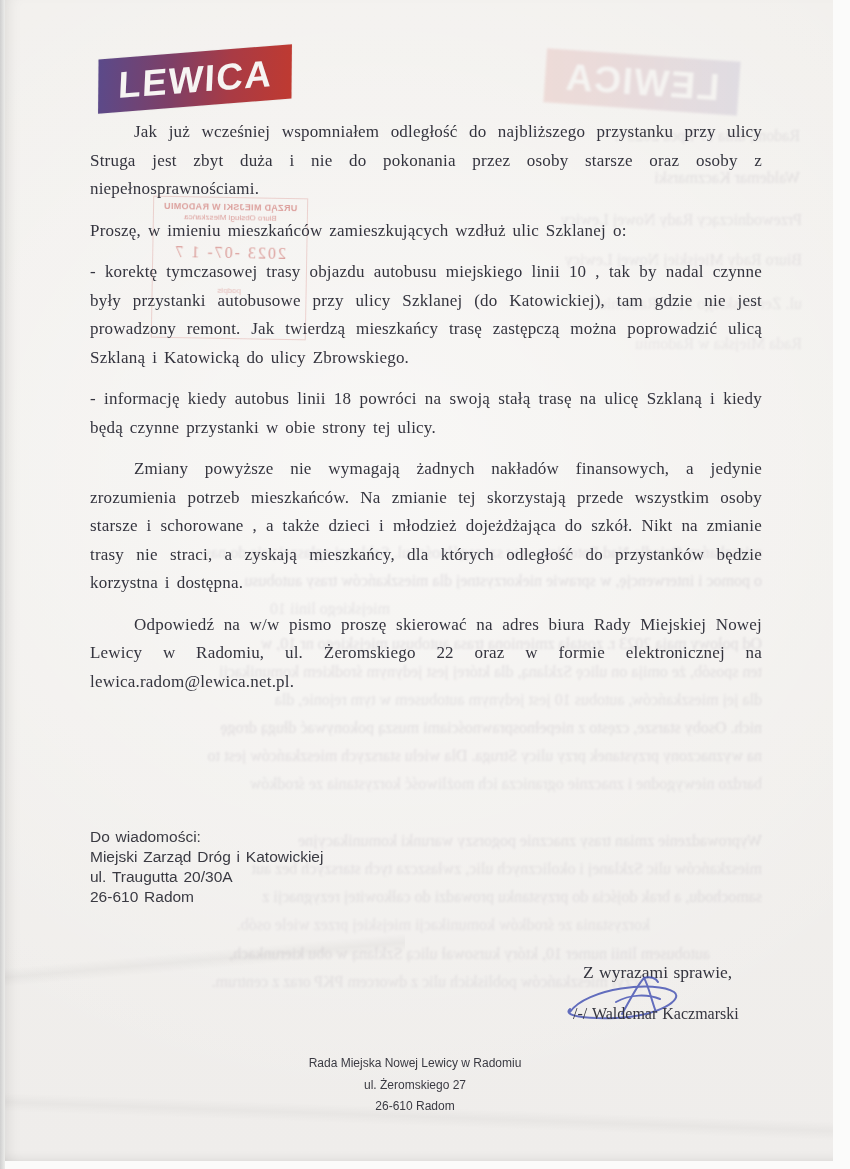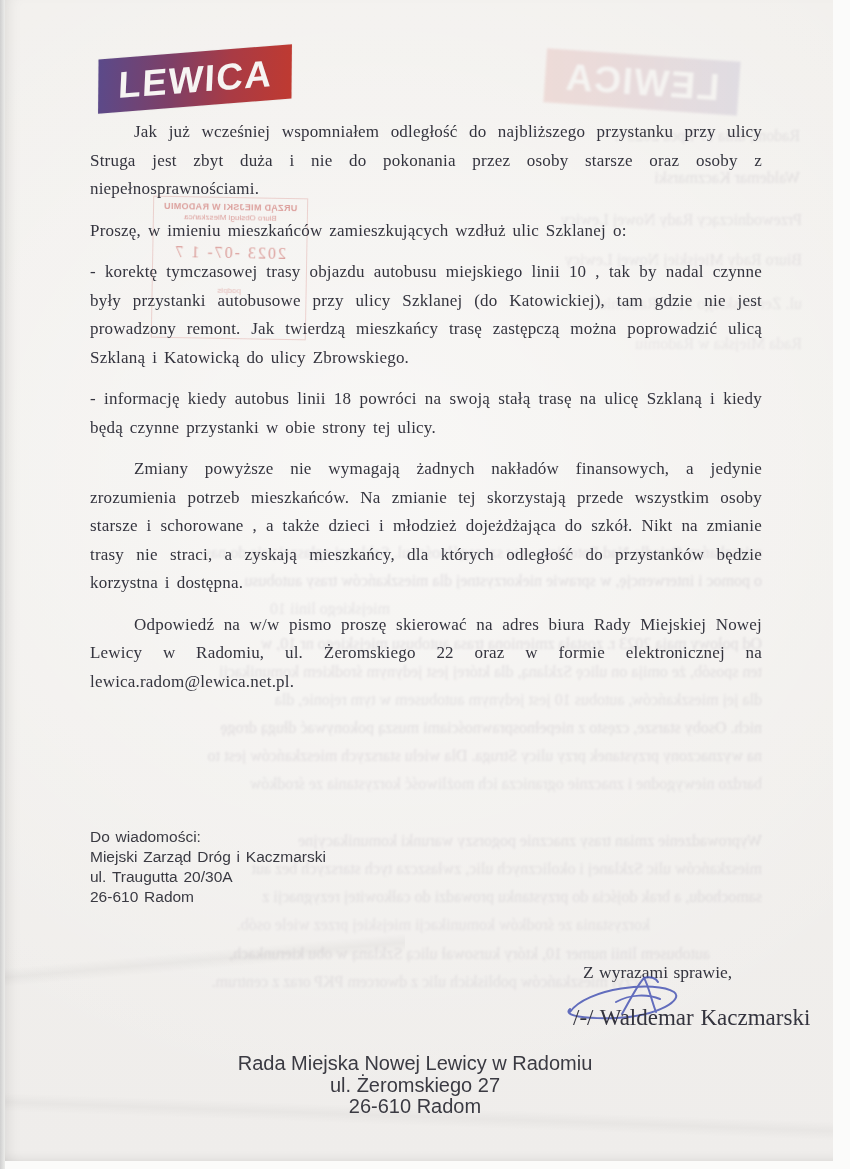--- a/index.html
+++ b/index.html
@@ -73,27 +73,27 @@
 
   
   .cc-block{
     position:absolute;left:90px;top:790px;width:360px;
     font-family:"Liberation Sans", sans-serif;font-size:15.5px;line-height:20px;
     color:#3a3a42;word-spacing:1.5px;margin-top:37px;
   }
 
   
   .salutation{position:absolute;left:583px;top:962px;font-size:17.5px;color:#34343e;word-spacing:1px;}
-  .signature-name{position:absolute;left:573px;top:1005px;font-size:23px;color:#34343e;word-spacing:1px;}
+  .signature-name{position:absolute;left:573px;top:1005px;font-size:16px;color:#34343e;word-spacing:1px;}
   .signature-svg{position:absolute;left:556px;top:972px;}
 
   
   .footer-block{
     position:absolute;left:165px;top:1053px;width:500px;text-align:center;
-    font-family:"Liberation Sans", sans-serif;font-size:20px;line-height:21.5px;
+    font-family:"Liberation Sans", sans-serif;font-size:12px;line-height:21.5px;
     color:#3a3a42;
   }
 
   
   .ghost-line{
     position:absolute;transform:scaleX(-1);
     color:#6d6176;font-size:16px;line-height:1;white-space:nowrap;
     filter:blur(0.9px);pointer-events:none;text-align:left;overflow:hidden;
   }
 </style>
@@ -150,21 +150,21 @@
     <p class="indent">Jak już wcześniej wspomniałem odległość do najbliższego przystanku przy ulicy Struga  jest zbyt duża i nie do pokonania przez  osoby starsze oraz  osoby z niepełnosprawnościami.</p>
     <p>Proszę, w imieniu mieszkańców zamieszkujących wzdłuż ulic Szklanej o:</p>
     <p>- korektę tymczasowej trasy  objazdu autobusu miejskiego linii 10 , tak by nadal czynne były przystanki autobusowe przy ulicy Szklanej (do Katowickiej), tam gdzie nie jest prowadzony remont. Jak twierdzą mieszkańcy trasę zastępczą można poprowadzić ulicą Szklaną i  Katowicką do ulicy Zbrowskiego.</p>
     <p>- informację kiedy autobus linii 18 powróci na swoją stałą  trasę na  ulicę Szklaną i kiedy będą czynne  przystanki w obie strony tej ulicy.</p>
     <p class="indent">Zmiany powyższe nie wymagają żadnych nakładów finansowych, a jedynie zrozumienia potrzeb mieszkańców. Na zmianie  tej  skorzystają przede wszystkim osoby starsze i schorowane , a także dzieci i młodzież dojeżdżająca do szkół. Nikt na zmianie trasy nie straci, a zyskają mieszkańcy, dla których odległość  do przystanków będzie korzystna i dostępna.</p>
     <p class="indent">Odpowiedź na w/w pismo proszę skierować na adres biura Rady Miejskiej Nowej Lewicy  w  Radomiu,  ul.  Żeromskiego  22  oraz  w  formie  elektronicznej  na lewica.radom@lewica.net.pl.</p>
   </div>
 
 <div class="cc-block">
     <div>Do  wiadomości:</div>
-    <div>Miejski  Zarząd Dróg  i  Kaczmarski</div>
+    <div>Miejski  Zarząd Dróg  i  Katowickiej</div>
     <div>ul. Traugutta 20/30A</div>
     <div>26-610 Radom</div>
   </div>
 
 <div class="salutation">Z wyrazami sprawie,</div>
 
 <svg class="signature-svg" width="140" height="55" viewBox="0 0 140 55">
   <g fill="none" stroke="#4a57b5" stroke-width="2" stroke-linecap="round" opacity="0.85">
     <path d="M14 40 C 30 16, 100 8, 118 20 C 128 27, 104 44, 60 46 C 30 47, 6 44, 14 37"></path>
     <path d="M66 42 C 74 28, 82 12, 88 6 C 92 12, 96 30, 100 40"></path>

